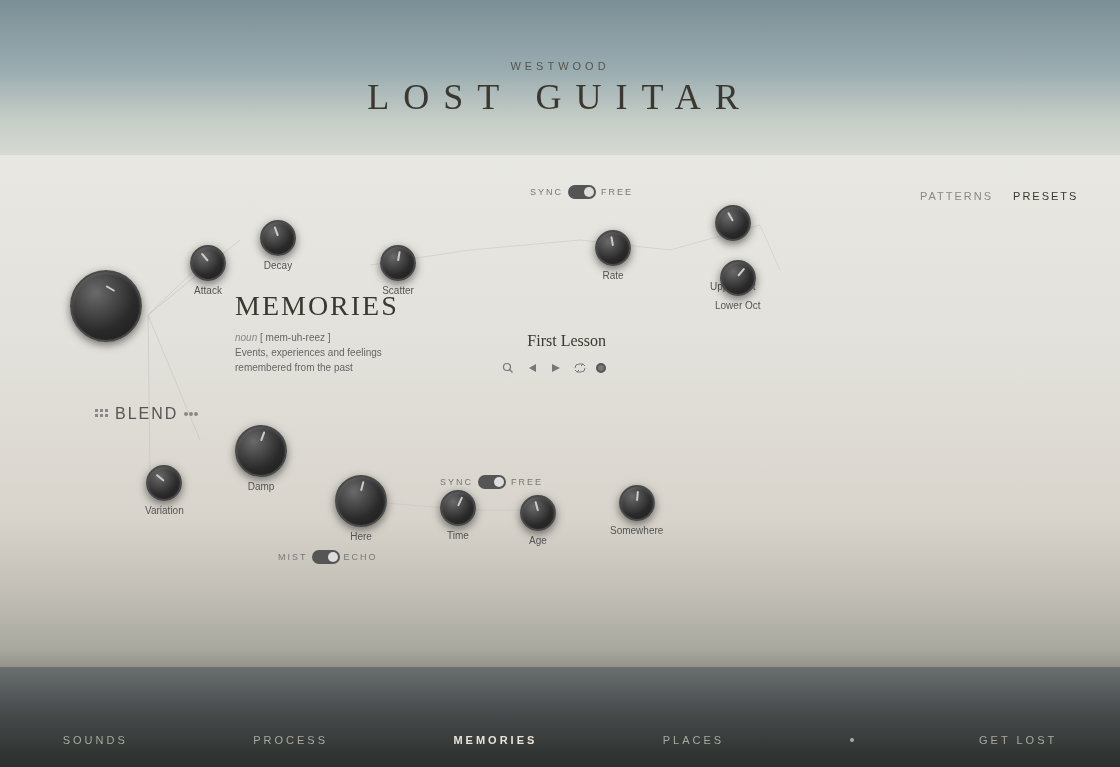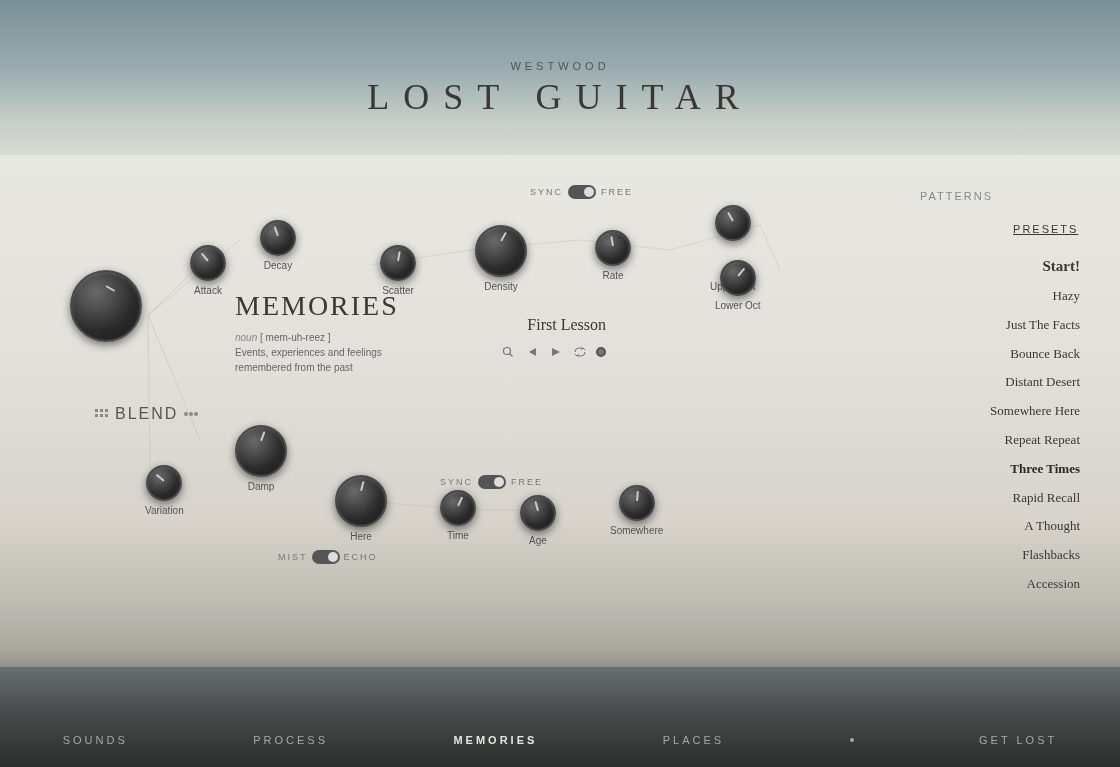--- a/index.html
+++ b/index.html
@@ -255,22 +255,20 @@
       font-size: 11px;
       letter-spacing: 2px;
       color: #888;
       font-family: 'Arial', sans-serif;
       cursor: pointer;
       text-transform: uppercase;
     }
 
     .presets-tab.active {
       color: #3a3830;
-      text-decoration: underline;
-      margin-top: 33px;
     }
 
     .preset-list {
       list-style: none;
       text-align: right;
     }
 
     .preset-item {
       font-size: 13px;
       color: #3a3830;
@@ -389,24 +387,20 @@
     <div class="knob-group" style="position:absolute; left:220px; top:50px;">
       <div class="knob knob-small" style="--rotation: -20deg;"></div>
       <span class="knob-label">Decay</span>
     </div>
 
     <div class="knob-group" style="position:absolute; left:340px; top:75px;">
       <div class="knob knob-small" style="--rotation: 10deg;"></div>
       <span class="knob-label">Scatter</span>
     </div>
 
-    <div class="knob-group" style="position:absolute; left:435px; top:55px;">
-      <div class="knob knob-medium" style="--rotation: 30deg;"></div>
-      <span class="knob-label">Density</span>
-    </div>
 
     <div style="position:absolute; left:490px; top:15px; display:flex; align-items:center; gap:5px;">
       <span style="font-size:9px; letter-spacing:2px; color:#777; font-family:Arial,sans-serif;">SYNC</span>
       <div class="toggle-switch"></div>
       <span style="font-size:9px; letter-spacing:2px; color:#777; font-family:Arial,sans-serif;">FREE</span>
     </div>
 
     <div class="knob-group" style="position:absolute; left:555px; top:60px;">
       <div class="knob knob-small" style="--rotation: -10deg;"></div>
       <span class="knob-label">Rate</span>
@@ -424,21 +418,21 @@
 
     <div style="position:absolute; left:195px; top:120px;">
       <div class="memories-title">MEMORIES</div>
       <div class="memories-definition">
         <span class="memories-pos">noun</span>
         <span> [ mem-uh-reez ]</span><br>
         <span>Events, experiences and feelings<br>remembered from the past</span>
       </div>
     </div>
 
-    <div style="position:absolute; left:460px; top:146px;">
+    <div style="position:absolute; left:460px; top:162px;">
       <div class="player-title">First Lesson</div>
       <div class="player-controls">
 
         <div class="player-btn">
           <svg width="12" height="12" viewBox="0 0 12 12">
               <circle cx="5" cy="5" r="3.5" fill="none" stroke="#777" stroke-width="1.2"></circle>
               <line x1="7.5" y1="7.5" x2="10.5" y2="10.5" stroke="#777" stroke-width="1.2"></line>
             </svg>
         </div>
 
@@ -506,34 +500,20 @@
       <span class="knob-label">Somewhere</span>
     </div>
 
   </div>
 
   <div class="presets-area">
     <div class="presets-header">
       <span class="presets-tab">PATTERNS</span>
       <span class="presets-tab active">PRESETS</span>
     </div>
-    <ul class="preset-list">
-      <li class="preset-item">Start!</li>
-      <li class="preset-item">Hazy</li>
-      <li class="preset-item">Just The Facts</li>
-      <li class="preset-item">Bounce Back</li>
-      <li class="preset-item">Distant Desert</li>
-      <li class="preset-item">Somewhere Here</li>
-      <li class="preset-item">Repeat Repeat</li>
-      <li class="preset-item active">Three Times</li>
-      <li class="preset-item">Rapid Recall</li>
-      <li class="preset-item">A Thought</li>
-      <li class="preset-item">Flashbacks</li>
-      <li class="preset-item">Accession</li>
-    </ul>
   </div>
 
 </div>
 
 <div class="bottom-nav">
   <span class="nav-item">SOUNDS</span>
   <span class="nav-item">PROCESS</span>
   <span class="nav-item active">MEMORIES</span>
   <span class="nav-item">PLACES</span>
   <div class="nav-dot"></div>

